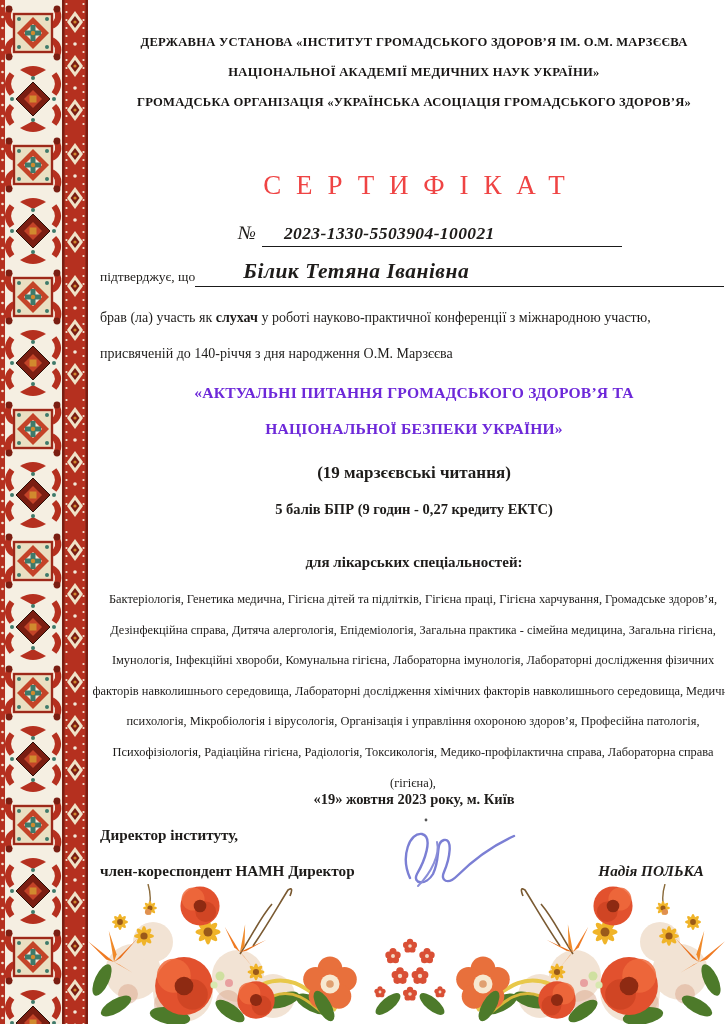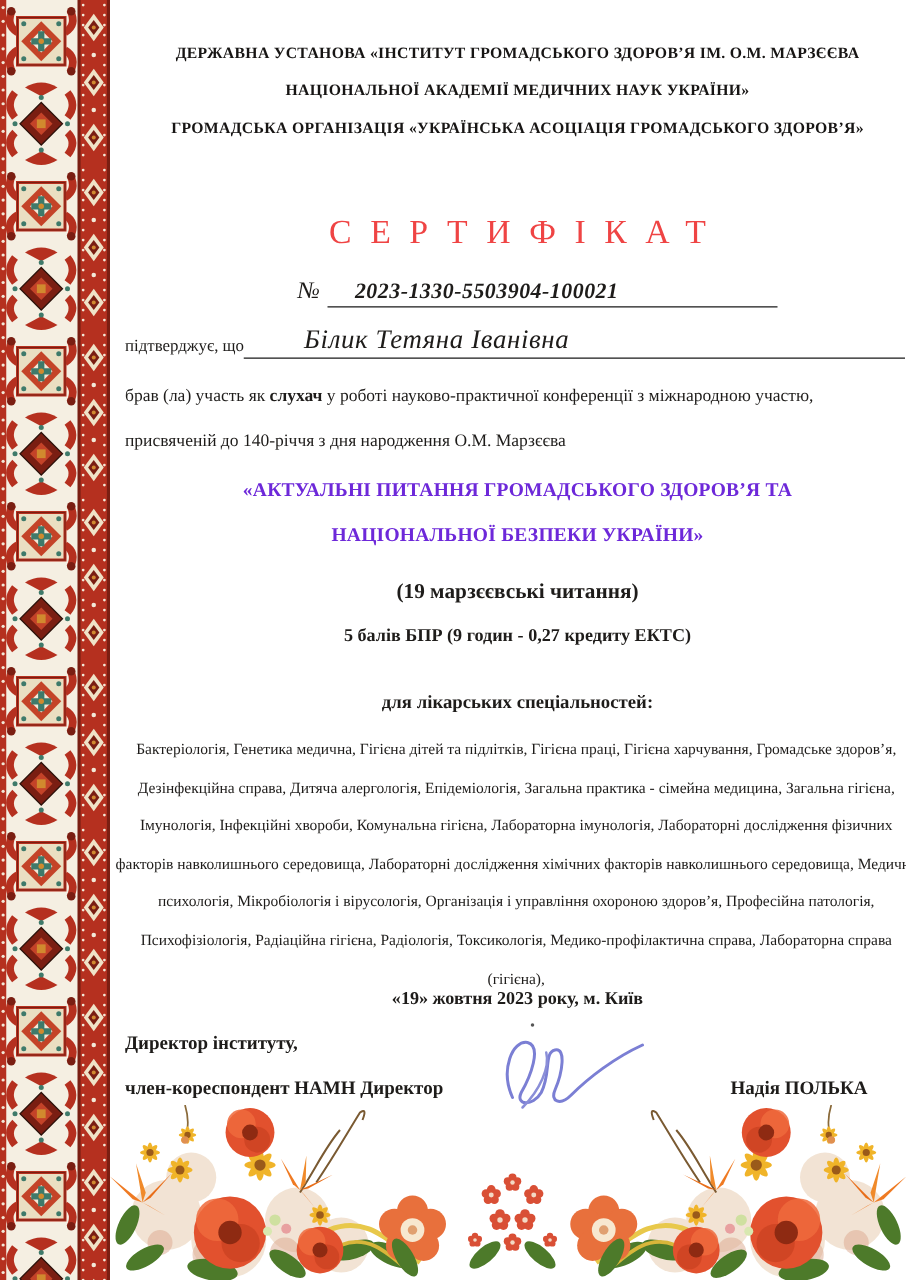--- a/index.html
+++ b/index.html
@@ -13,32 +13,32 @@
   .line{position:absolute;left:0;right:0;}
   .center{text-align:center;}
   .org-line{font-weight:bold;font-size:12.6px;letter-spacing:.25px;color:#171514;}
   .cert-title{font-size:27px;letter-spacing:.55em;font-weight:500;padding-left:.55em;color:#ef4444;}
   .num-row{left:150px;right:auto;font-size:17px;}
   .num-label{font-style:italic;font-size:19px;padding-right:6px;}
   .num-value{display:inline-block;width:338px;border-bottom:1.6px solid #1a1a1a;
     font-style:italic;font-weight:bold;font-size:17.5px;padding:0 0 2px 22px;letter-spacing:.4px;}
   .confirm-row{left:12px;right:16px;display:flex;align-items:flex-end;}
   .confirm-label{font-size:13.5px;white-space:nowrap;padding-bottom:2px;}
-  .recipient{flex:1;border-bottom:1.5px solid #1a1a1a;font-style:italic;font-weight:400;
+  .recipient{flex:1;border-bottom:1.5px solid #1a1a1a;font-style:italic;font-weight:700;
     font-size:21.5px;padding:0 0 2px 48px;letter-spacing:.5px;}
   .body-line{left:12px;right:14px;font-size:14px;}
   .conf-title{font-weight:bold;font-size:15.6px;letter-spacing:.2px;color:#6d28d9;}
   .readings{font-size:17px;font-weight:bold;}
   .credits{font-weight:bold;font-size:14.5px;}
   .spec-head{font-weight:bold;font-size:15px;}
   .spec-list{left:2px;right:4px;font-size:12.4px;line-height:30.6px;}
   .nonmed{font-weight:bold;font-size:12.8px;}
   .dateplace{font-weight:bold;font-size:14.5px;}
   .signer{left:12px;right:auto;font-weight:bold;font-size:15.2px;}
-  .signer-name{left:auto;right:46px;font-weight:bold;font-size:15.2px;}
+  .signer-name{left:auto;right:36px;font-weight:bold;font-size:15.2px;font-style:italic;}
   .sig{position:absolute;left:300px;top:812px;width:150px;height:92px;}
   .garland{position:absolute;left:0;bottom:0;width:637px;height:140px;}
 </style>
 </head>
 <body>
 
 <div class="page">
 
   <svg class="border-strip" xmlns="http://www.w3.org/2000/svg" width="88" height="1024">
     <defs>

